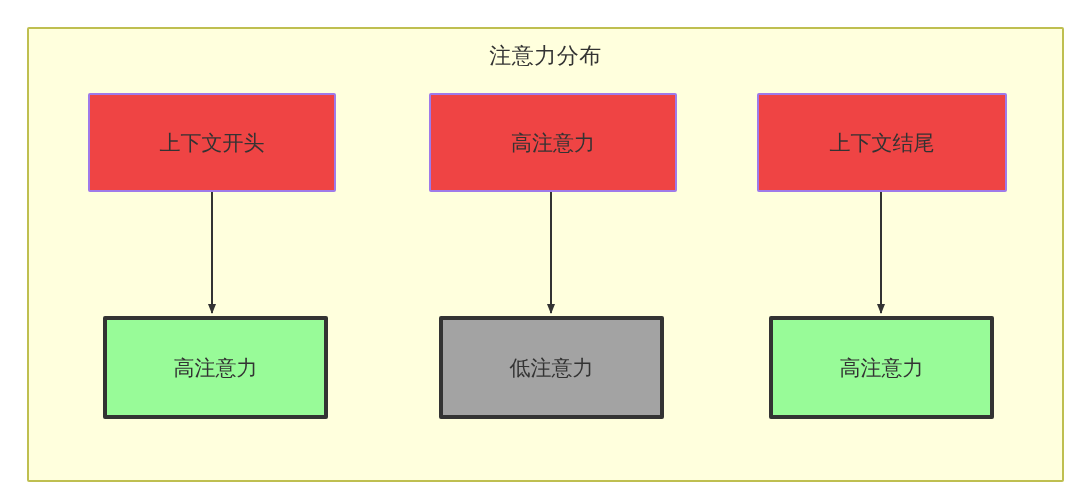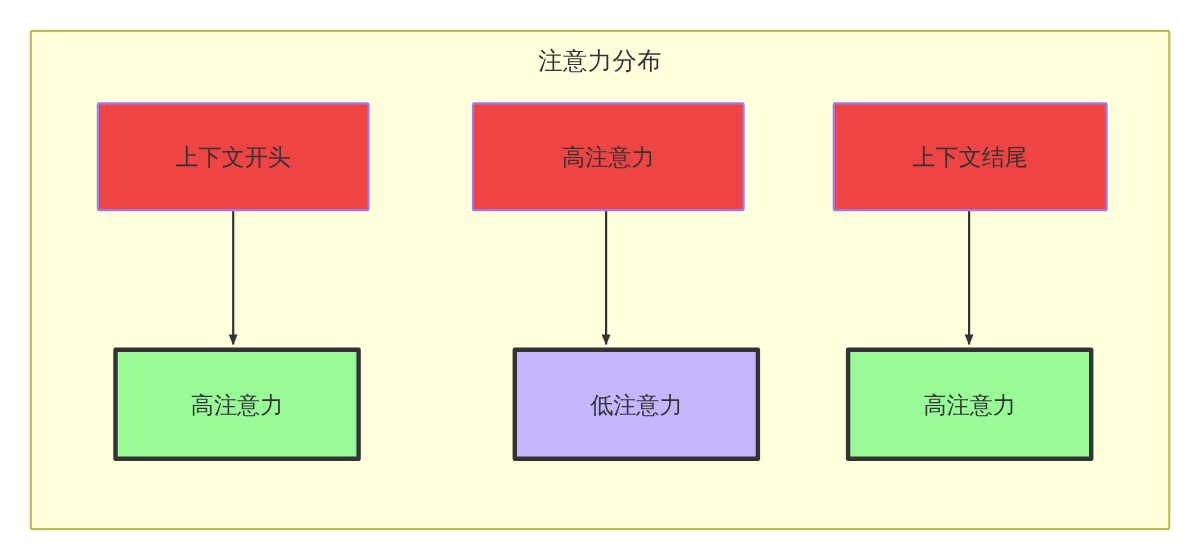--- a/index.html
+++ b/index.html
@@ -68,21 +68,21 @@
     height: 103px;
     border: 4px solid #333333;
     border-radius: 2px;
     display: flex;
     align-items: center;
     justify-content: center;
     font-size: 21px;
     color: #333333;
   }
   .node-bottom.c1 { left: 103px; top: 316px; background: #98fb98; }
-  .node-bottom.c2 { left: 439px; top: 316px; background: #c4b5fd; margin-left: 27px; }
+  .node-bottom.c2 { left: 439px; top: 316px; background: #a3a3a3; }
   .node-bottom.c3 { left: 769px; top: 316px; background: #98fb98; }
 
   
   .edge-layer {
     position: absolute;
     left: 0;
     top: 0;
     width: 1080px;
     height: 496px;
     pointer-events: none;

